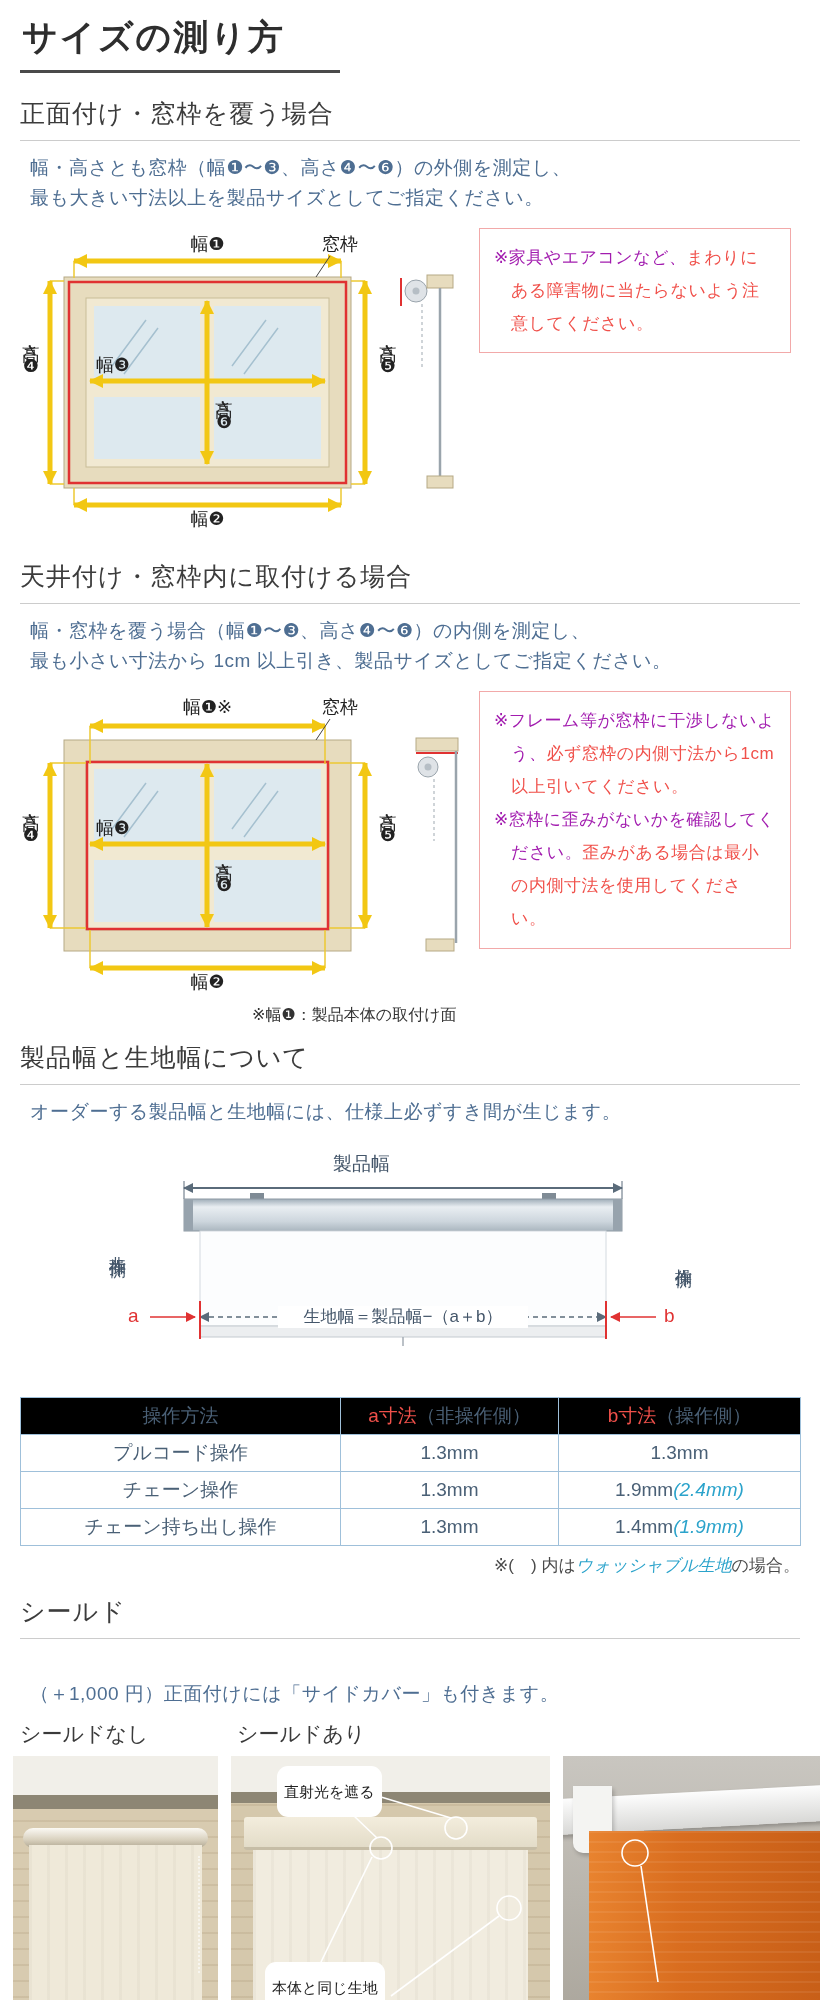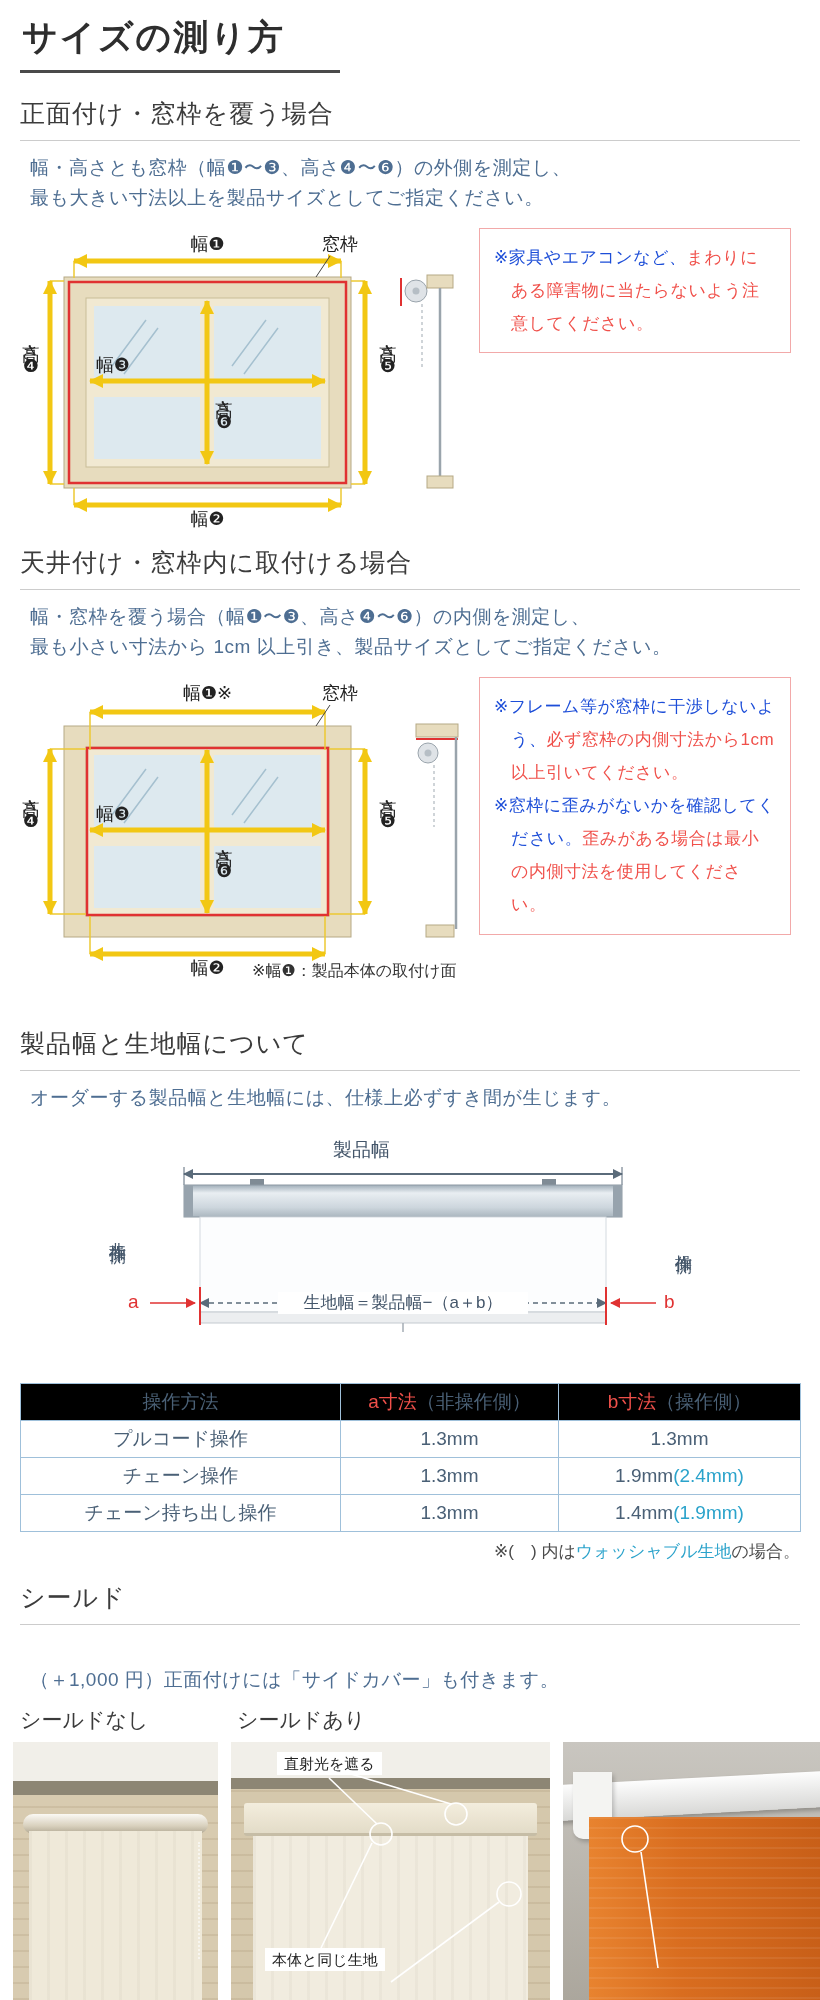--- a/index.html
+++ b/index.html
@@ -4,56 +4,56 @@
 <style>
   * { margin:0; padding:0; box-sizing:border-box; }
   body { background:#fff; font-family:"Liberation Sans","DejaVu Sans",sans-serif; }
   .page { position:relative; width:820px; height:2000px; overflow:hidden; background:#fff; }
 
   h1.title { display:inline-block; margin:14px 0 0 20px; font-size:35px; font-weight:bold;
     color:#2e2e2e; letter-spacing:2px; border-bottom:3px solid #4a4a4a; padding:0 55px 9px 2px; }
 
   h2.section { margin:24px 20px 0 20px; font-size:25px; font-weight:normal; color:#3c3c3c;
     letter-spacing:1px; border-bottom:1px solid #cccccc; padding-bottom:10px; }
-  h2.mt26 { margin-top:12px; } h2.mt30 { margin-top:44px; } h2.mt18 { margin-top:18px; }
+  h2.mt26 { margin-top:26px; } h2.mt30 { margin-top:44px; } h2.mt18 { margin-top:18px; }
 
   .desc { margin:12px 0 0 30px; font-size:19px; line-height:1.6; color:#4e6e92; letter-spacing:.5px; }
 
   .diagram-row { display:flex; align-items:flex-start; margin:14px 0 0 20px; }
   .win-diag { position:relative; flex:none; width:445px; height:306px; }
   .warn-box { margin-left:14px; width:312px; border:1px solid #f2a9a9; padding:12px 14px;
     font-size:17px; line-height:1.95; letter-spacing:.5px; }
   .warn-p { text-indent:-1em; padding-left:1em; }
-  .t-blue { color:#1d4ed8; } .t-red { color:#f0504a; }
+  .t-blue { color:#a21caf; } .t-red { color:#f0504a; }
 
   .dlabel { position:absolute; font-size:18px; color:#222; white-space:nowrap; line-height:1.15; }
   .vlabel { writing-mode:vertical-rl; text-orientation:upright; letter-spacing:2px; }
-  .dnote { position:absolute; font-size:16px; color:#333; white-space:nowrap; }
+  .dnote { position:absolute; font-size:16px; color:#333; white-space:nowrap;margin-top:30px; }
 
   .fab-diag { position:relative; width:720px; height:238px; margin:16px 0 0 50px; }
   .flabel { position:absolute; font-size:19px; color:#44566a; white-space:nowrap; }
   .fred { color:#e03232; font-size:19px; }
   .formula { position:absolute; background:#fff; padding:0 8px; font-size:17px; color:#44566a;
     text-align:center; line-height:22px; }
 
   table.spec { border-collapse:collapse; table-layout:fixed; width:780px; margin:16px 0 0 20px; }
   .spec th, .spec td { border:1px solid #9fc0da; height:37px; text-align:center; vertical-align:middle;
     font-size:19px; font-weight:normal; color:#4a6076; padding:0; }
   .spec th { background:#000000; }
-  .red-t { color:#f0504a; } .cyan-t { color:#2ba3cb; }
+  .red-t { color:#f0504a; } .cyan-t { color:#2ba3cb;font-style:italic; }
   .table-note { margin:8px 20px 0 0; text-align:right; font-size:17px; color:#4a4a4a; }
 
   .photo-labels { position:relative; height:30px; margin-top:10px; }
   .photo-label { position:absolute; top:0; font-size:21px; color:#3a3a3a; }
 
   .photos { display:flex; margin:6px 0 0 13px; }
   .photo { position:relative; flex:none; height:278px; overflow:hidden; margin-right:13px; }
   .layer { position:absolute; }
   .ann { position:absolute; z-index:3; background:#fff; color:#222; font-size:15px;
-    padding:2px 7px; line-height:1.3; white-space:nowrap; }
+    padding:16px 7px; line-height:1.3; white-space:nowrap;border-radius:11px; }
   .overlay-svg { position:absolute; left:0; top:0; z-index:2; }
 </style>
 </head>
 <body>
 
 <div class="page">
 
   <h1 class="title">サイズの測り方</h1>
 
   

